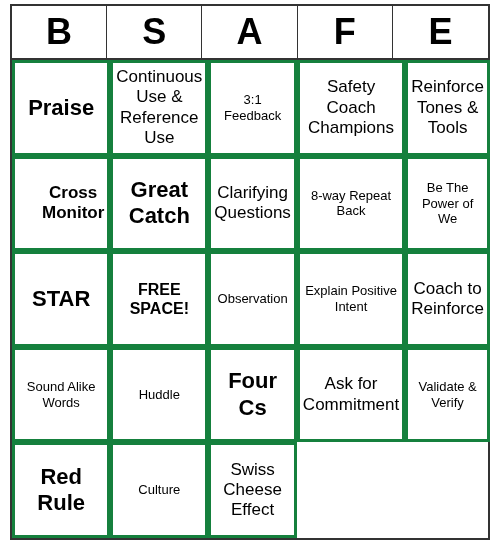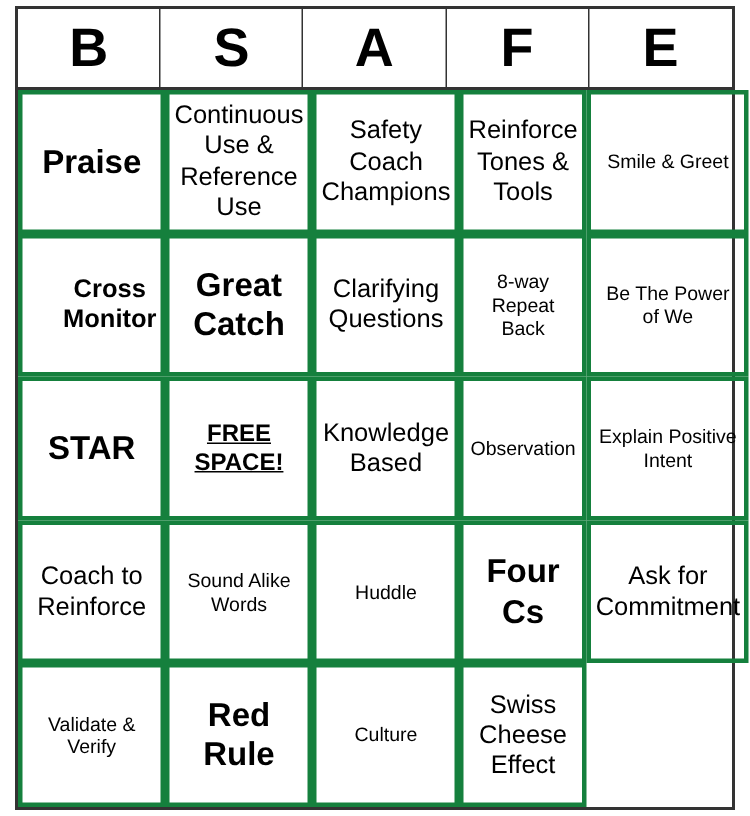--- a/index.html
+++ b/index.html
@@ -58,48 +58,46 @@
       font-size: 17px;
       font-weight: bold;
       padding-left: 27px;
     }
     .bingo-cell.small-text {
       font-size: 17px;
     }
     .bingo-cell.free-space {
       font-size: 16px;
       font-weight: bold;
-      text-decoration: underline;
     }
   </style>
 </head>
 <body>
 
 <div class="bingo-card">
   <div class="bingo-header">
   <div class="bingo-header-cell">B</div>
       <div class="bingo-header-cell">S</div>
       <div class="bingo-header-cell">A</div>
       <div class="bingo-header-cell">F</div>
       <div class="bingo-header-cell">E</div>
     </div>
   <div class="bingo-grid">
   <div class="bingo-cell large-text">Praise</div>
       <div class="bingo-cell small-text">Continuous Use &amp; Reference Use</div>
+      <div class="bingo-cell">3:1 Feedback</div>
       <div class="bingo-cell small-text">Safety Coach Champions</div>
       <div class="bingo-cell small-text">Reinforce Tones &amp; Tools</div>
-      <div class="bingo-cell">Smile &amp; Greet</div>
       <div class="bingo-cell medium-text">Cross Monitor</div>
       <div class="bingo-cell large-text">Great Catch</div>
       <div class="bingo-cell small-text">Clarifying Questions</div>
       <div class="bingo-cell">8-way Repeat Back</div>
       <div class="bingo-cell">Be The Power of We</div>
       <div class="bingo-cell large-text">STAR</div>
       <div class="bingo-cell free-space">FREE SPACE!</div>
-      <div class="bingo-cell small-text">Knowledge Based</div>
       <div class="bingo-cell">Observation</div>
       <div class="bingo-cell">Explain Positive Intent</div>
       <div class="bingo-cell small-text">Coach to Reinforce</div>
       <div class="bingo-cell">Sound Alike Words</div>
       <div class="bingo-cell">Huddle</div>
       <div class="bingo-cell large-text">Four Cs</div>
       <div class="bingo-cell small-text">Ask for Commitment</div>
       <div class="bingo-cell">Validate &amp; Verify</div>
       <div class="bingo-cell large-text">Red Rule</div>
       <div class="bingo-cell">Culture</div>

